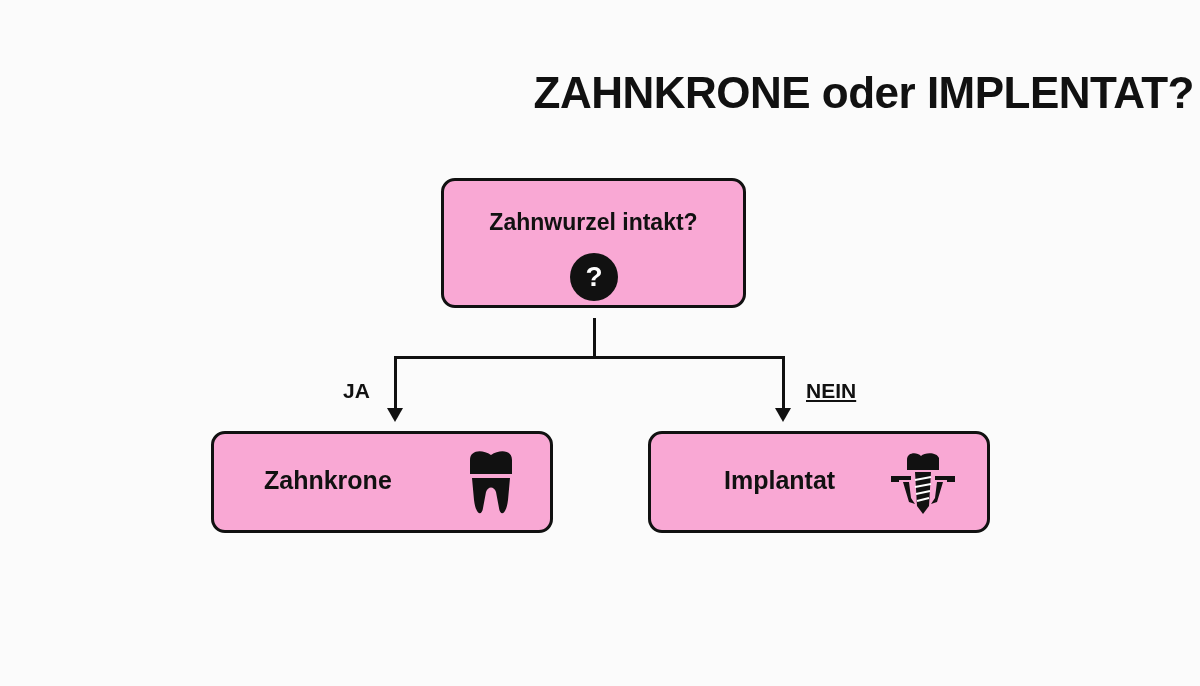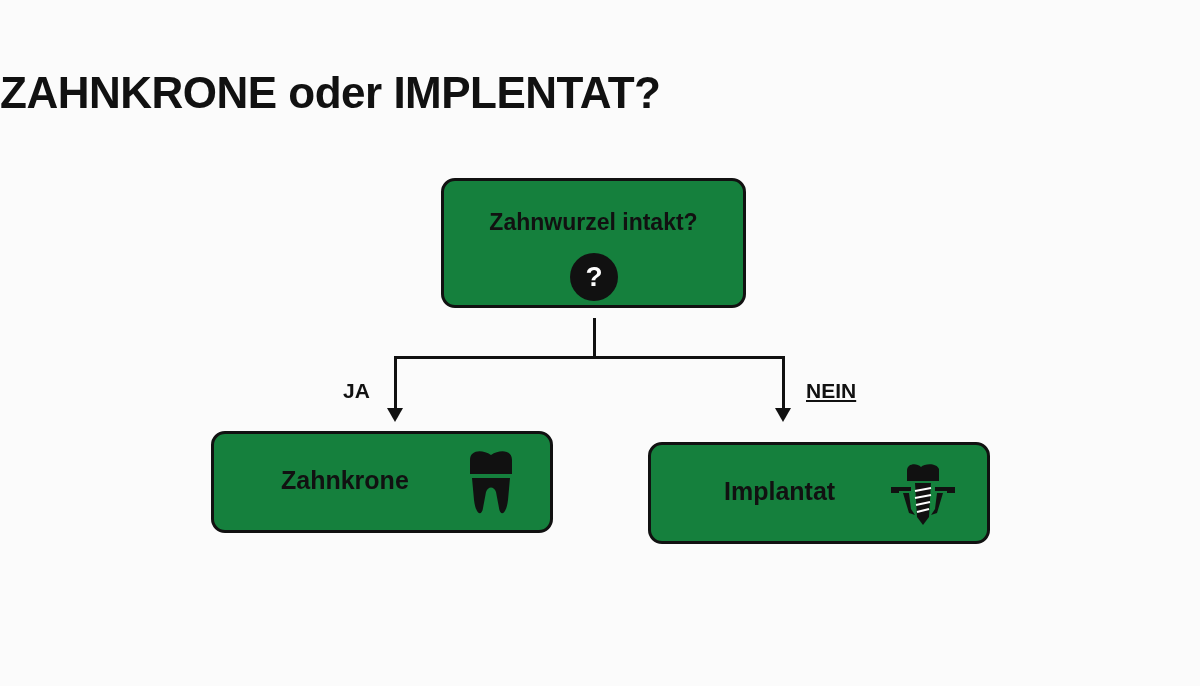--- a/index.html
+++ b/index.html
@@ -3,42 +3,42 @@
   <meta charset="utf-8">
   <style>
     html, body { margin: 0; padding: 0; }
     body {
       width: 1200px; height: 686px; position: relative; overflow: hidden;
       background: #fbfbfb;
       font-family: "Liberation Sans", sans-serif;
       color: #111;
     }
     .title {
-      position: absolute; left: 0; top: 68px; width: 1194px; text-align: left;
+      position: absolute; left: 0; top: 68px; width: 1194px; text-align: right;
       font-size: 44px; font-weight: bold; letter-spacing: -0.5px;
     }
     .box {
-      position: absolute; background: #15803d; border: 3px solid #111; border-radius: 14px;
+      position: absolute; background: #f9a8d4; border: 3px solid #111; border-radius: 14px;
       box-sizing: border-box;
     }
     .q-box { left: 441px; top: 178px; width: 305px; height: 130px; }
     .q-text {
       position: absolute; left: 0; right: 0; top: 28px; text-align: center;
       font-size: 23px; font-weight: bold;
     }
     .q-icon {
       position: absolute; left: 126px; top: 72px; width: 48px; height: 48px;
       border-radius: 50%; background: #111; color: #fff; text-align: center;
       font-size: 28px; font-weight: bold; line-height: 48px;
     }
     .a-box { top: 431px; height: 102px; }
     .a-left { left: 211px; width: 342px; }
-    .a-right { left: 648px; width: 342px; margin-top: 11px; }
+    .a-right { left: 648px; width: 342px; }
     .a-text { position: absolute; top: 32px; font-size: 25px; font-weight: bold; }
-    .a-left .a-text { left: 67px; }
+    .a-left .a-text { left: 50px; }
     .a-right .a-text { left: 73px; }
     .a-icon { position: absolute; top: 16px; }
     .a-left .a-icon { left: 252px; }
     .a-right .a-icon { left: 240px; }
     .line { position: absolute; background: #111; }
     .branch-label { position: absolute; font-size: 21px; font-weight: bold; }
     .arrowhead {
       position: absolute; width: 0; height: 0;
       border-left: 8px solid transparent; border-right: 8px solid transparent;
       border-top: 14px solid #111;

